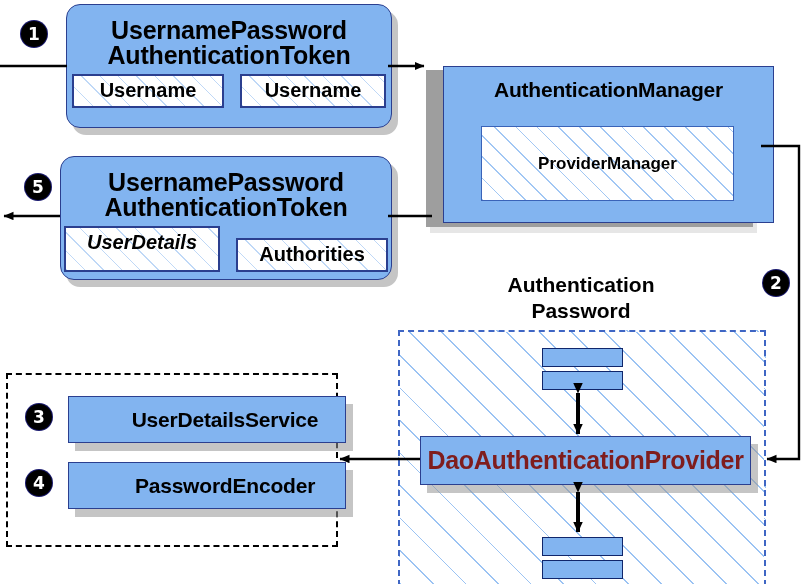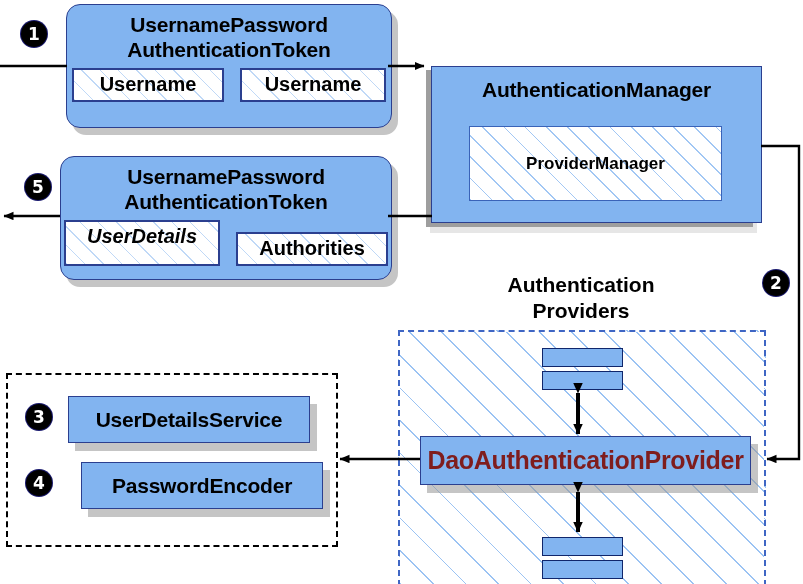--- a/index.html
+++ b/index.html
@@ -36,24 +36,24 @@
   .token-card {
     background: #82b4f0;
     border: 1.6px solid #2b3f8f;
     border-radius: 14px;
     box-shadow: 6px 7px 0 0 rgba(150,150,150,0.55);
     z-index: 20;
   }
   .token-title {
     text-align: center;
     color: #000000;
-    font-size: 21px;
+    font-size: 25px;
     font-weight: bold;
     line-height: 25px;
-    padding-top: 7px;
+    padding-top: 13px;
     letter-spacing: -0.2px;
   }
   .token-fields {
     display: flex;
     justify-content: center;
     gap: 16px;
     margin-top: 6px;
   }
   .field-box {
     background:
@@ -76,20 +76,21 @@
     z-index: 8;
   }
   .stack-shadow-near {
     background: #9e9e9e;
     z-index: 9;
   }
   .manager-card {
     background: #82b4f0;
     border: 1.6px solid #2b3f8f;
     z-index: 12;
+    margin-left: 12px;
   }
   .manager-title {
     text-align: center;
     font-size: 21px;
     font-weight: bold;
     color: #000;
     padding-top: 11px;
     letter-spacing: -0.2px;
   }
   .hatch-box {
@@ -158,20 +159,21 @@
     border: 1.6px solid #2b3f8f;
     box-shadow: 7px 8px 0 0 rgba(150,150,150,0.55);
     display: flex;
     align-items: center;
     justify-content: center;
     font-size: 21px;
     font-weight: bold;
     color: #000;
     z-index: 16;
     letter-spacing: -0.2px;
+    padding-left: 36px;
   }
 
   
   .conn { z-index: 30; }
   .conn svg { display: block; overflow: visible; }
 </style>
 </head>
 <body>
 
 <div id="canvas">
@@ -248,32 +250,32 @@
 
   <div class="abs stack-shadow-far" style="left:430px; top:74px; width:327px; height:159px;"></div>
   <div class="abs stack-shadow-near" style="left:426px; top:70px; width:327px; height:157px;"></div>
   <div class="abs manager-card" style="left:431px; top:66px; width:329px; height:155px;">
     <div class="manager-title">AuthenticationManager</div>
     <div class="abs hatch-box" style="left:37px; top:59px; width:251px; height:73px;">ProviderManager</div>
   </div>
 
   <div class="abs providers-label" style="left:470px; top:264px; width:222px;margin-top:8px;">
     <div>Authentication</div>
-    <div>Providers</div>
+    <div>Password</div>
   </div>
 
   <div class="abs providers-region" style="left:398px; top:330px; width:364px; height:252px;"></div>
 
   <div class="abs mini-bar" style="left:542px; top:348px; width:79px; height:17px;"></div>
   <div class="abs mini-bar" style="left:542px; top:371px; width:79px; height:17px;"></div>
 
   <div class="abs mini-bar" style="left:542px; top:537px; width:79px; height:17px;"></div>
   <div class="abs mini-bar" style="left:542px; top:560px; width:79px; height:17px;"></div>
 
   <div class="abs dao-card" style="left:420px; top:436px; width:329px; height:47px;">DaoAuthenticationProvider</div>
 
   <div class="abs dotted-region" style="left:6px; top:373px; width:328px; height:170px;"></div>
 
   <div class="abs service-card" style="left:68px; top:396px; width:240px; height:45px;">UserDetailsService</div>
 
-  <div class="abs service-card" style="left:68px; top:462px; width:240px; height:45px;margin-left:13px;">PasswordEncoder</div>
+  <div class="abs service-card" style="left:68px; top:462px; width:240px; height:45px;">PasswordEncoder</div>
 
 </div>
 
 </body></html>

